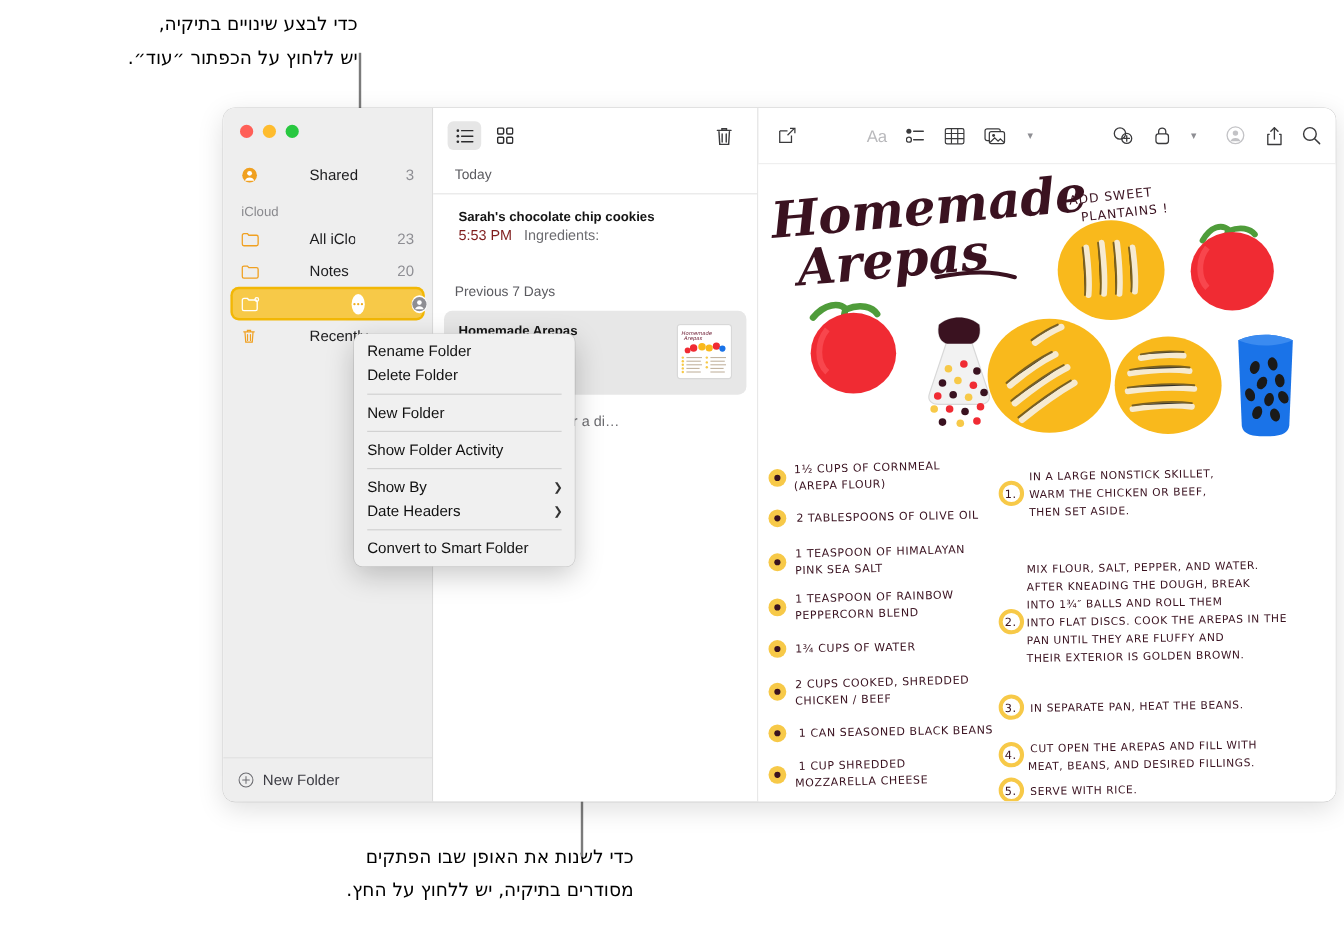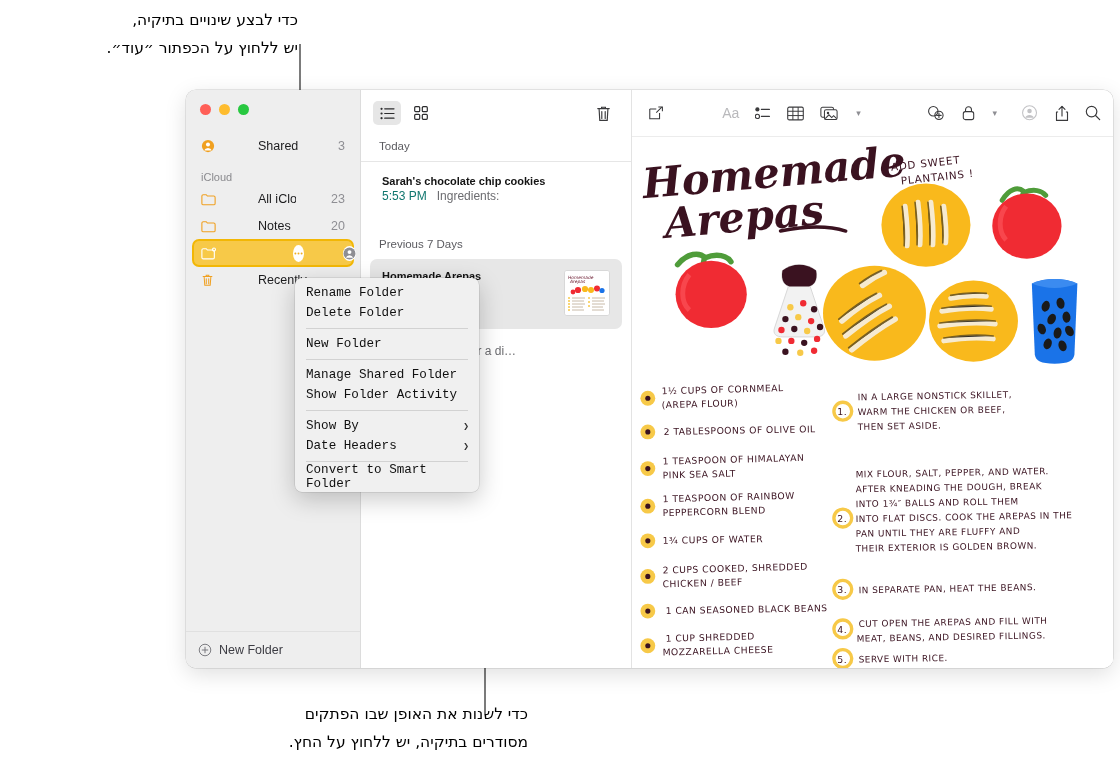--- a/index.html
+++ b/index.html
@@ -155,21 +155,21 @@
   .note-row.sel { background: #e7e7e7; }
   .note-txt { flex: 1; min-width: 0; }
   .note-title {
     font-size: 11px; font-weight: bold; color: #141414;
     white-space: nowrap; overflow: hidden;
   }
   .note-sub {
     font-size: 12px; color: #6c6c70; margin-top: 2px;
     white-space: nowrap; overflow: hidden;
   }
-  .note-sub .t { color: #0f766e; }
+  .note-sub .t { color: #7f1d1d; }
   .note-thumb {
     width: 44px; height: 44px; flex: 0 0 44px;
     margin-left: 8px; border-radius: 3px;
     border: 0.5px solid #d8d8d8; background: #fff;
     overflow: hidden;
   }
   .note-row.plain { padding-top: 13px; }
 
   
   #editor {
@@ -193,21 +193,21 @@
     left: 295px; top: 278px; width: 184px;
     background: #f0f0f0;
     border-radius: 7px;
     box-shadow: 0 0 0 0.5px rgba(0,0,0,0.14), 0 7px 24px rgba(0,0,0,0.22);
     padding: 5px 0;
     font-size: 12.6px; color: #101010;
     z-index: 50;
   }
   .mi {
     height: 20px; display: flex; align-items: center;
-    padding: 0 12px 0 11px; position: relative; font-family: Liberation Mono, monospace;
+    padding: 0 12px 0 11px; position: relative;
   }
   .mi .arrow { position: absolute; right: 10px; font-size: 9.5px; color: #333; }
   .msep { height: 1px; background: #d2d2d2; margin: 5px 11px; }
 </style>
 </head>
 <body>
 
 <div id="stage">
 
   <div class="callout" id="callout-top">כדי לבצע שינויים בתיקיה,
@@ -684,23 +684,20 @@
     </div>
     <div class="mi">
       <span>Delete Folder</span>
     </div>
     <div class="msep"></div>
     <div class="mi">
       <span>New Folder</span>
     </div>
     <div class="msep"></div>
     <div class="mi">
-      <span>Manage Shared Folder</span>
-    </div>
-    <div class="mi">
       <span>Show Folder Activity</span>
     </div>
     <div class="msep"></div>
     <div class="mi">
       <span>Show By</span>
       <span class="arrow">❯</span>
     </div>
     <div class="mi">
       <span>Date Headers</span>
       <span class="arrow">❯</span>

